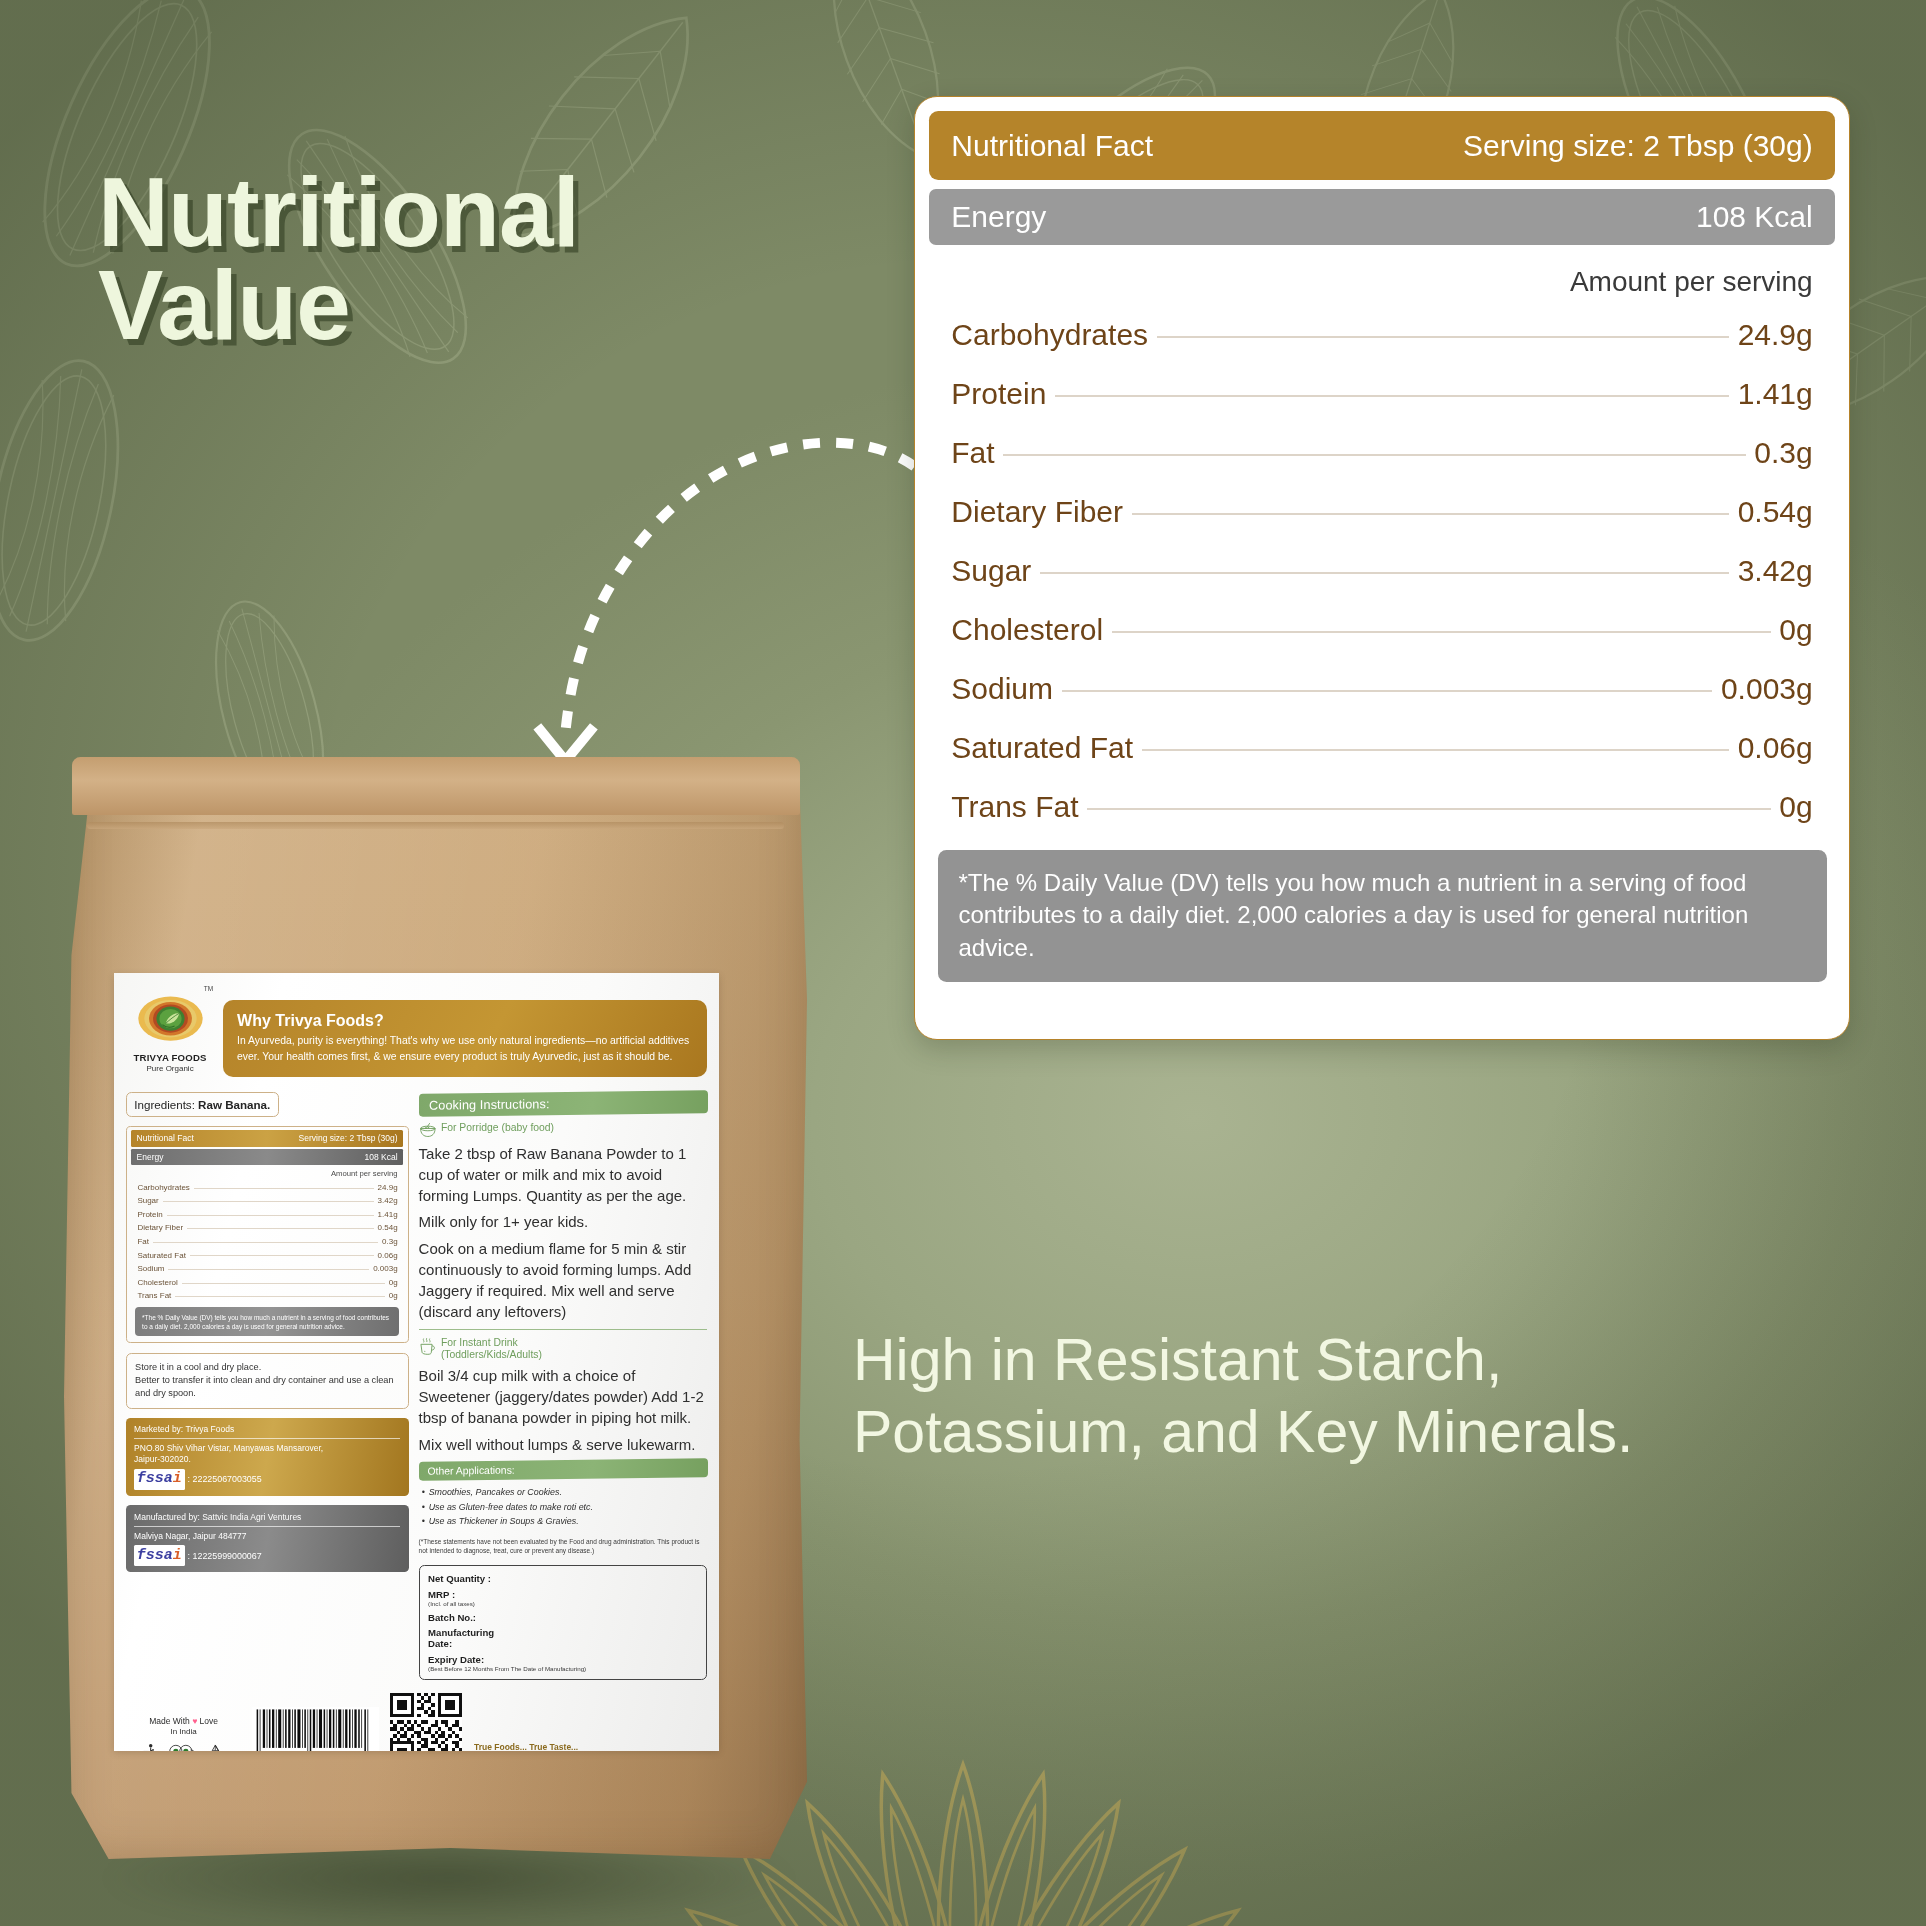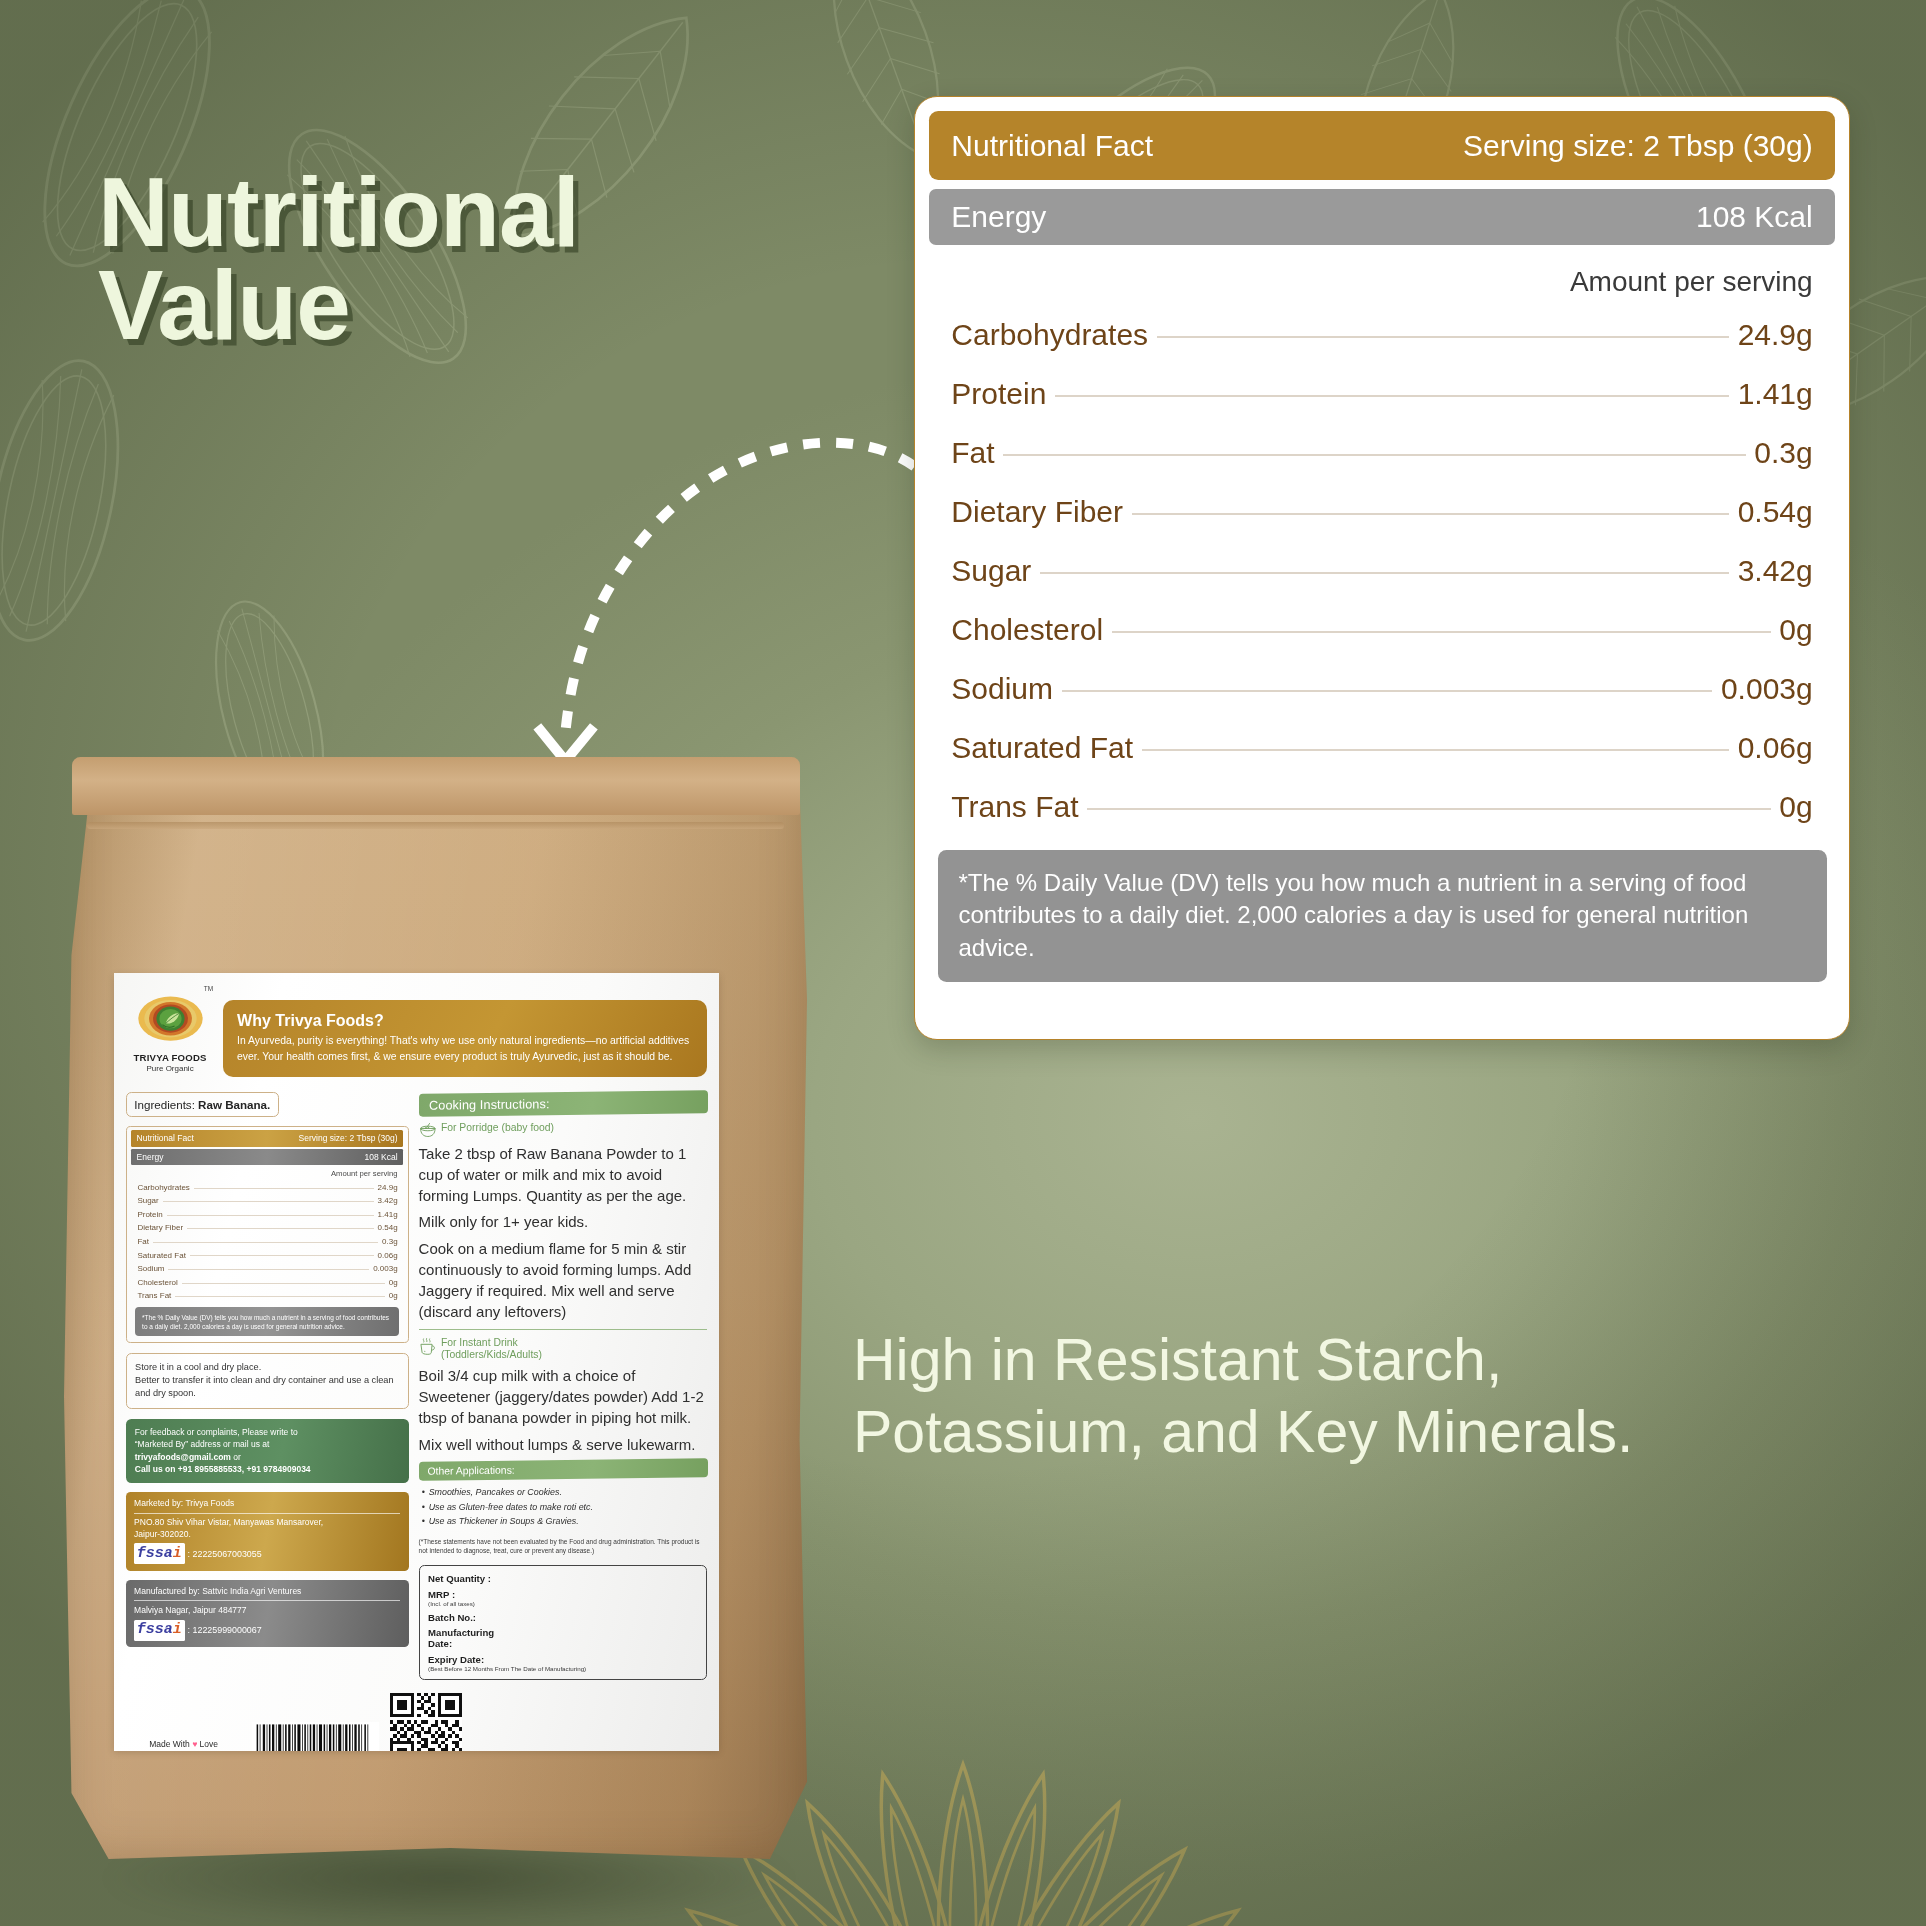--- a/index.html
+++ b/index.html
@@ -216,21 +216,21 @@
   .fda-note { font-size:6.5px; line-height:1.42; color:#3a3a3a; margin-top:8.5px; }
 
   .netqty-box {
     margin-top:10px; border:0.6px solid #444; border-radius:5.4px;
     padding:7px 8.5px; font-size:8.9px; color:#1f1f1f;
   }
   .netqty-box .big { font-weight:700; font-size:9.6px; margin-top:4.6px; }
   .netqty-box .big:first-child { margin-top:0; }
   .netqty-box .sm { font-size:6.2px; color:#3a3a3a; }
 
-  .bottom-strip { display:flex; align-items:flex-end; gap:10.8px; margin-top:13px; }
+  .bottom-strip { display:flex; align-items:center; gap:10.8px; margin-top:13px; }
   .made-col { width:116px; flex:0 0 116px; text-align:center; }
   .made-line1 { font-size:8.5px; color:#2b2b2b; }
   .made-line1 .heart { color:#ff5f8d; }
   .made-line2 { font-size:8px; color:#2b2b2b; margin-top:1.5px; }
   .eco-icons { display:flex; justify-content:center; gap:10px; margin-top:6.2px; }
   .barcode-col { flex:0 0 127px; }
   .barcode-digits { font-family:"Liberation Mono", monospace; font-size:9.6px; letter-spacing:0.4px; margin-top:0.8px; color:#111; display:flex; gap:5.4px; }
   .qr-col { flex:0 0 73px; }
   .qr-cap { background:#151515; color:#fff; font-size:5.4px; text-align:center; padding:2.3px 1.5px; line-height:1.3; border-radius:1.2px; margin-top:1.5px; }
   .truefoods { font-size:8.5px; color:#8a6a1e; font-weight:700; line-height:1.6; padding-top:31px; }
@@ -476,27 +476,20 @@
           </div>
 
           <div class="mt-foot">*The % Daily Value (DV) tells you how much a nutrient in a serving of food contributes to a daily diet. 2,000 calories a day is used for general nutrition advice.</div>
         </div>
 
         <div class="store-box">
           <span style="white-space:pre-line">Store it in a cool and dry place.
 Better to transfer it into clean and dry container and use a clean and dry spoon.</span>
         </div>
 
-        <div class="feedback-box">
-          <div>For feedback or complaints, Please write to</div>
-          <div>“Marketed By” address or mail us at</div>
-          <div><b>trivyafoods@gmail.com</b>
-               <span>or</span></div>
-          <div><b>Call us on +91 8955885533, +91 9784909034</b></div>
-        </div>
 
         <div class="marketed-box">
           <div>Marketed by:  Trivya Foods</div>
           <div class="box-rule"></div>
           <div>PNO.80 Shiv Vihar Vistar, Manyawas Mansarover,</div>
           <div>Jaipur-302020.</div>
           <div class="fssai-line">
             <span class="fssai-badge">fssa<i>i</i></span>
             <span>: 22225067003055</span>
           </div>

